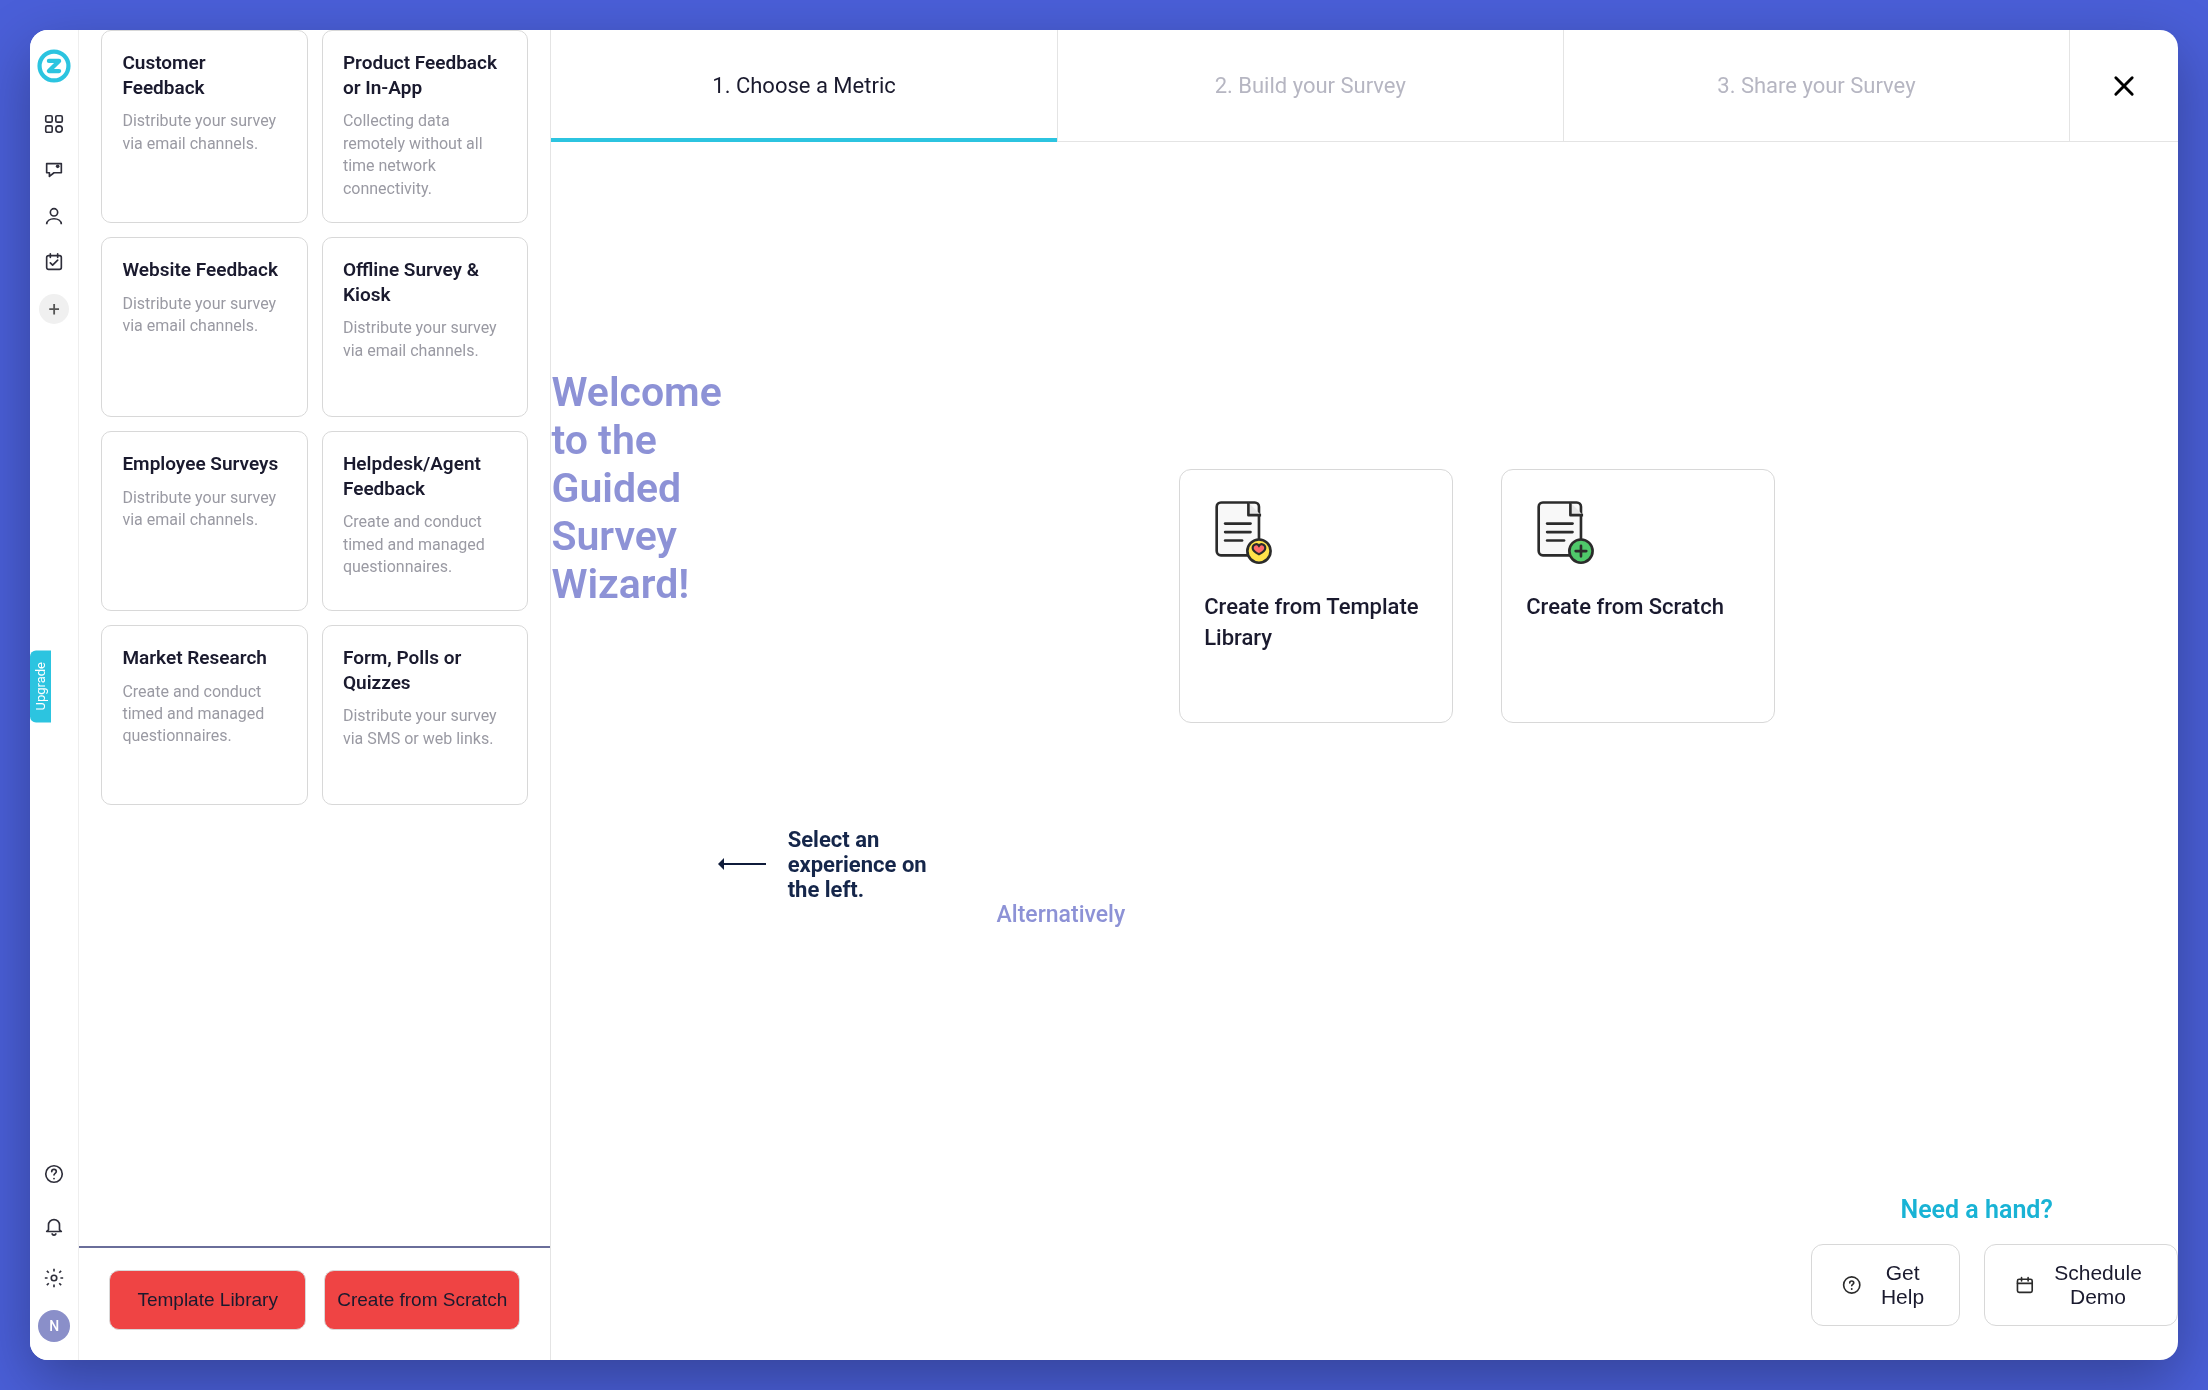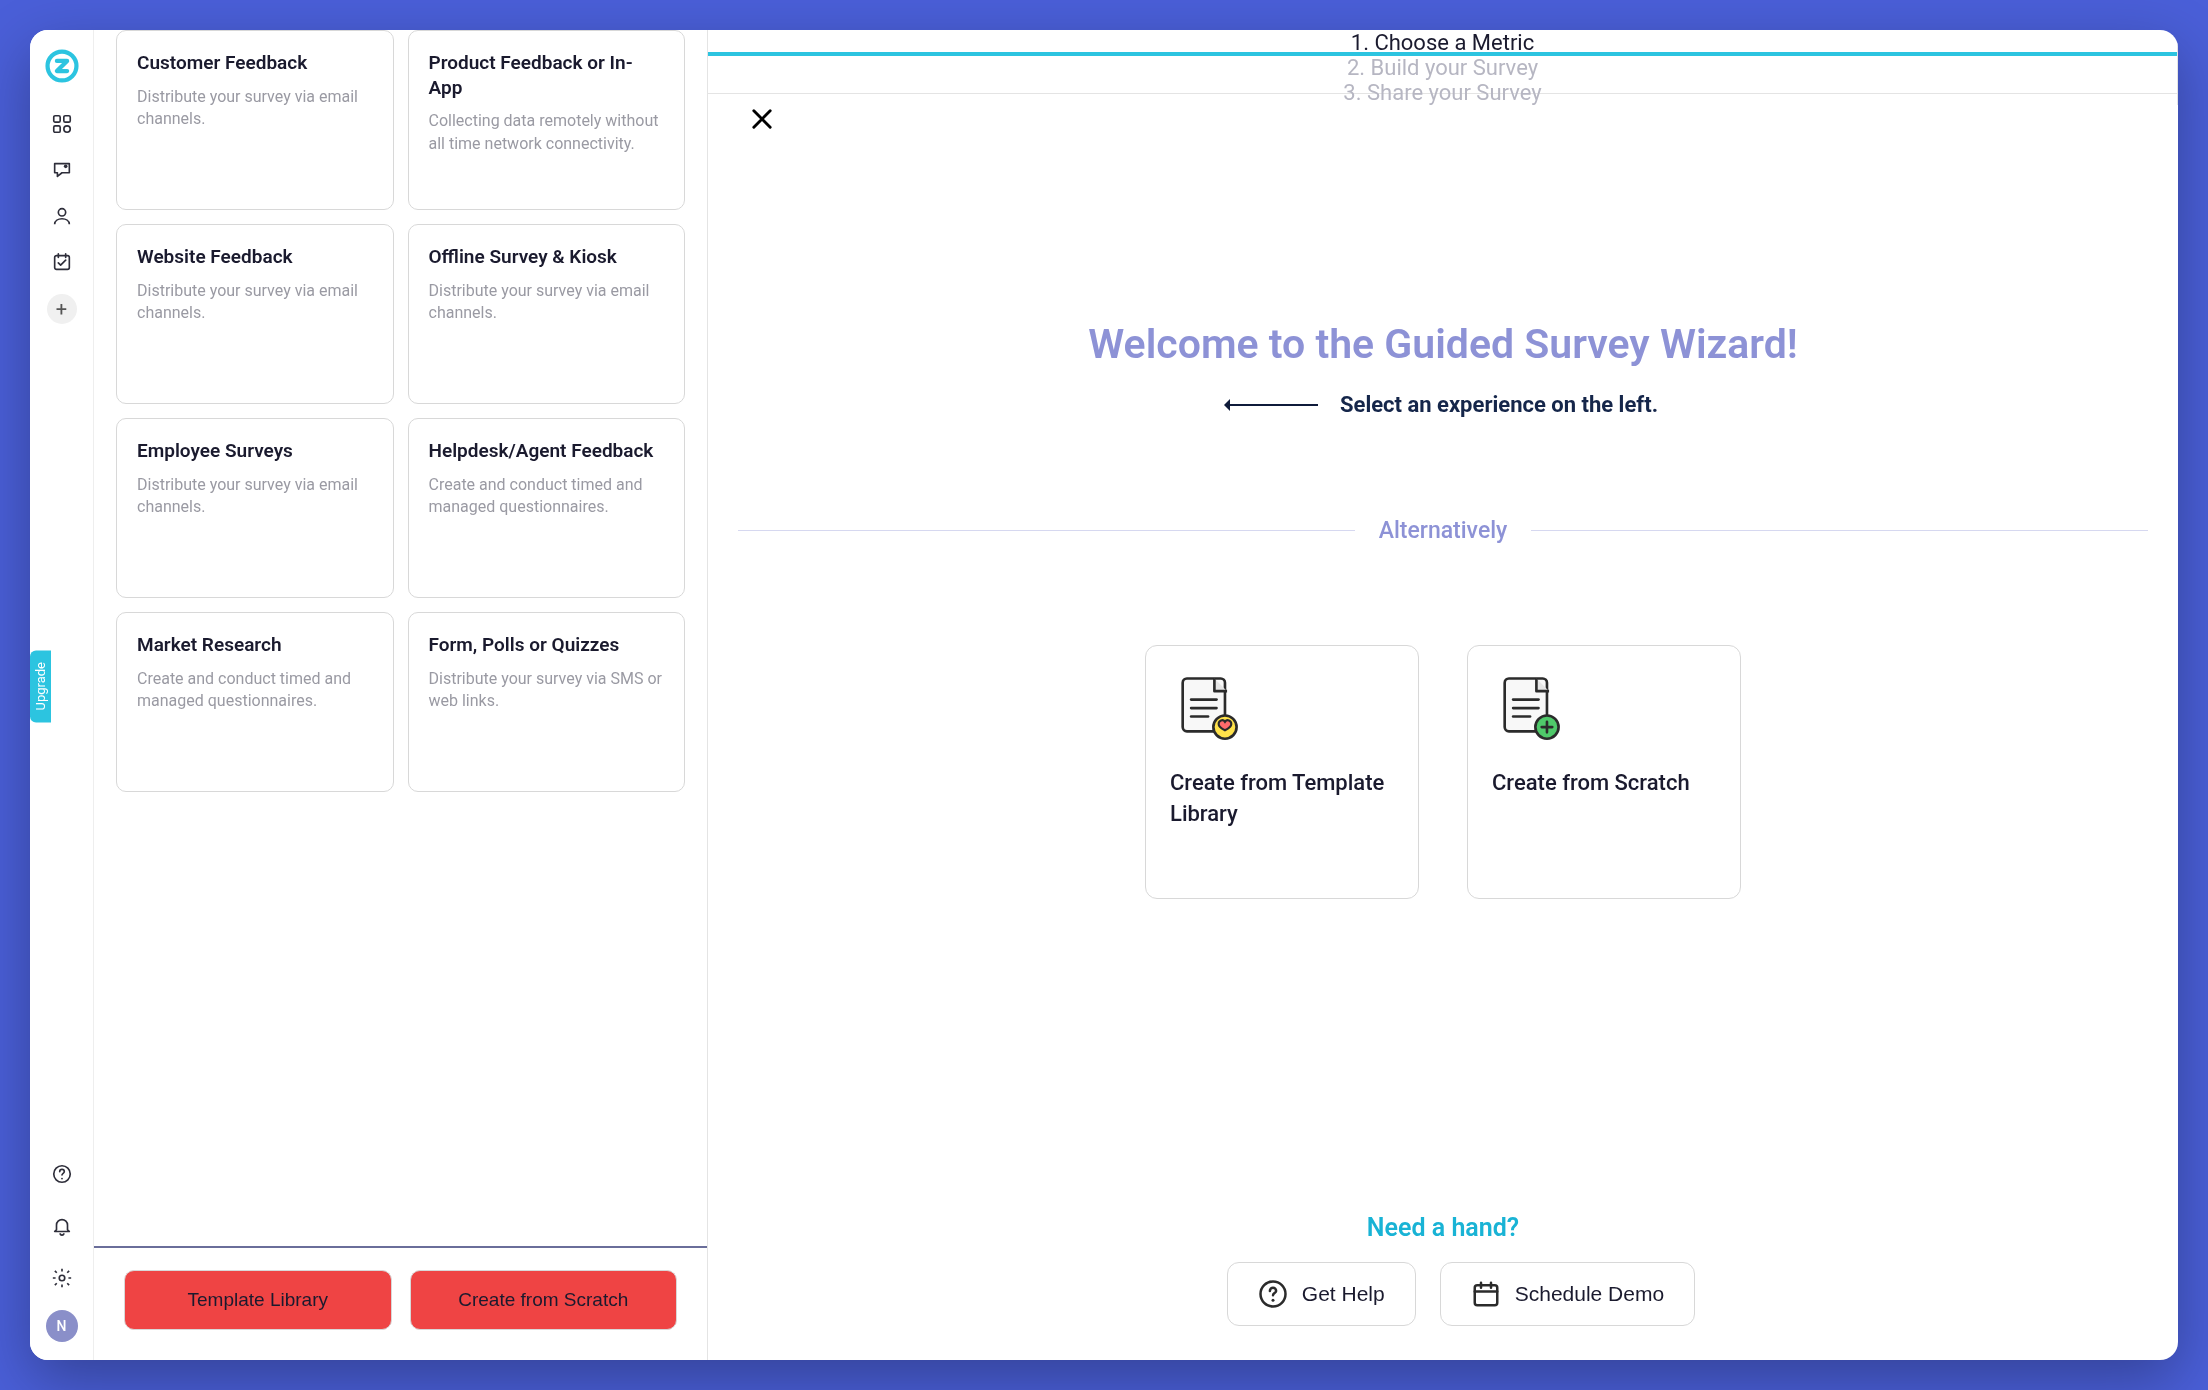--- a/index.html
+++ b/index.html
@@ -160,22 +160,21 @@
 }
 
 .right-panel {
   flex: 1;
   display: flex;
   flex-direction: column;
 }
 .steps-bar {
   display: flex;
   border-bottom: 1px solid #e4e4e4;
-  height: 64px;
-  flex-direction: column;
+  height: 112px;
 }
 .step {
   flex: 1;
   display: flex;
   align-items: center;
   justify-content: center;
   font-size: 22px;
   color: #b6b6c2;
   border-right: 1px solid #e4e4e4;
   position: relative;
@@ -197,22 +196,21 @@
   display: flex;
   align-items: center;
   justify-content: center;
   cursor: pointer;
   font-size: 30px;
 }
 
 .wizard-body {
   flex: 1;
   display: flex;
-  flex-direction: column;
-  align-items: center;
+  flex-direction: row;
   padding-top: 226px;
 }
 .wizard-title {
   font-size: 41px;
   font-weight: 600;
   color: #8d92d6;
   margin-bottom: 24px;
 }
 .wizard-subtitle-row {
   display: flex;

